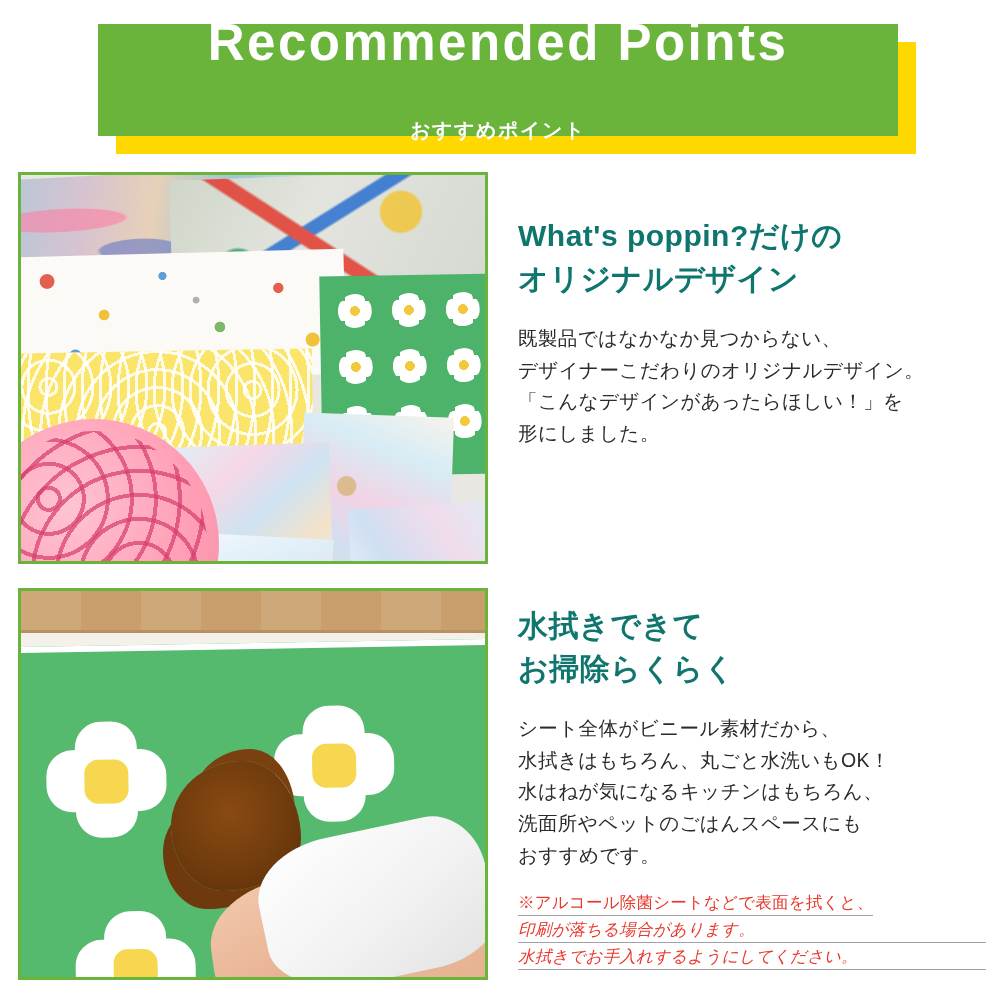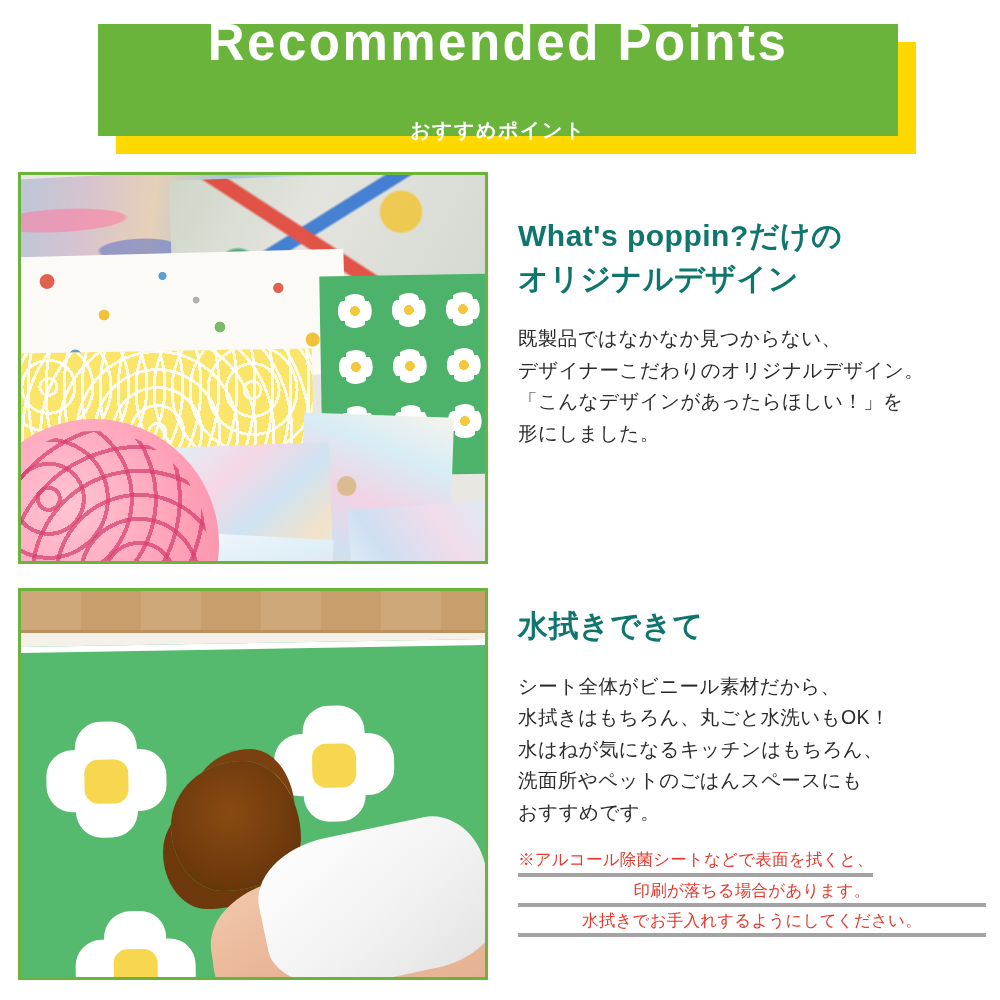--- a/index.html
+++ b/index.html
@@ -76,22 +76,22 @@
     letter-spacing: 0.4px;
     margin-top: 23px;
   }
   .note {
     color: #e8372c;
     font-size: 16.5px;
     line-height: 1.58;
     letter-spacing: 0.2px;
     margin-top: 18px;
   }
-  .note span { border-bottom: 4px solid #a3a3a3; display:inline-block; }
-  .note .ln2, .note .ln3 { display:block; text-align: center; }
+  .note span { border-bottom: 1px solid #a3a3a3; display:inline-block; }
+  .note .ln2, .note .ln3 { display:block; text-align: left; font-style: italic; }
 
   
   .p1 { position:absolute; inset:0; background:#e9e7e2; }
   .p1 .sheet { position:absolute; }
 
   .p1-top {
     left:-10px; top:-6px; width:420px; height:108px;
     background: linear-gradient(100deg,#b7c7d8 0%,#d7c3d0 18%,#e7d0b8 34%,#9fc6d6 52%,#cfd8e6 68%,#b9d4c6 84%,#ddd2c0 100%);
     transform: rotate(-3deg);
   }
@@ -352,20 +352,21 @@
       <div class="p2-spill"></div>
       <div class="p2-arm"></div>
       <div class="p2-hand"></div>
       <div class="p2-cloth"></div>
     </div>
   </div>
 
   <div class="txtcol txt2">
     <div class="heading">
       <div>水拭きできて</div>
+      <div>お掃除らくらく</div>
     </div>
     <div class="body-text">
       <div>シート全体がビニール素材だから、</div>
       <div>水拭きはもちろん、丸ごと水洗いもOK！</div>
       <div>水はねが気になるキッチンはもちろん、</div>
       <div>洗面所やペットのごはんスペースにも</div>
       <div>おすすめです。</div>
     </div>
     <div class="note">
       <span class="ln1">※アルコール除菌シートなどで表面を拭くと、</span>

